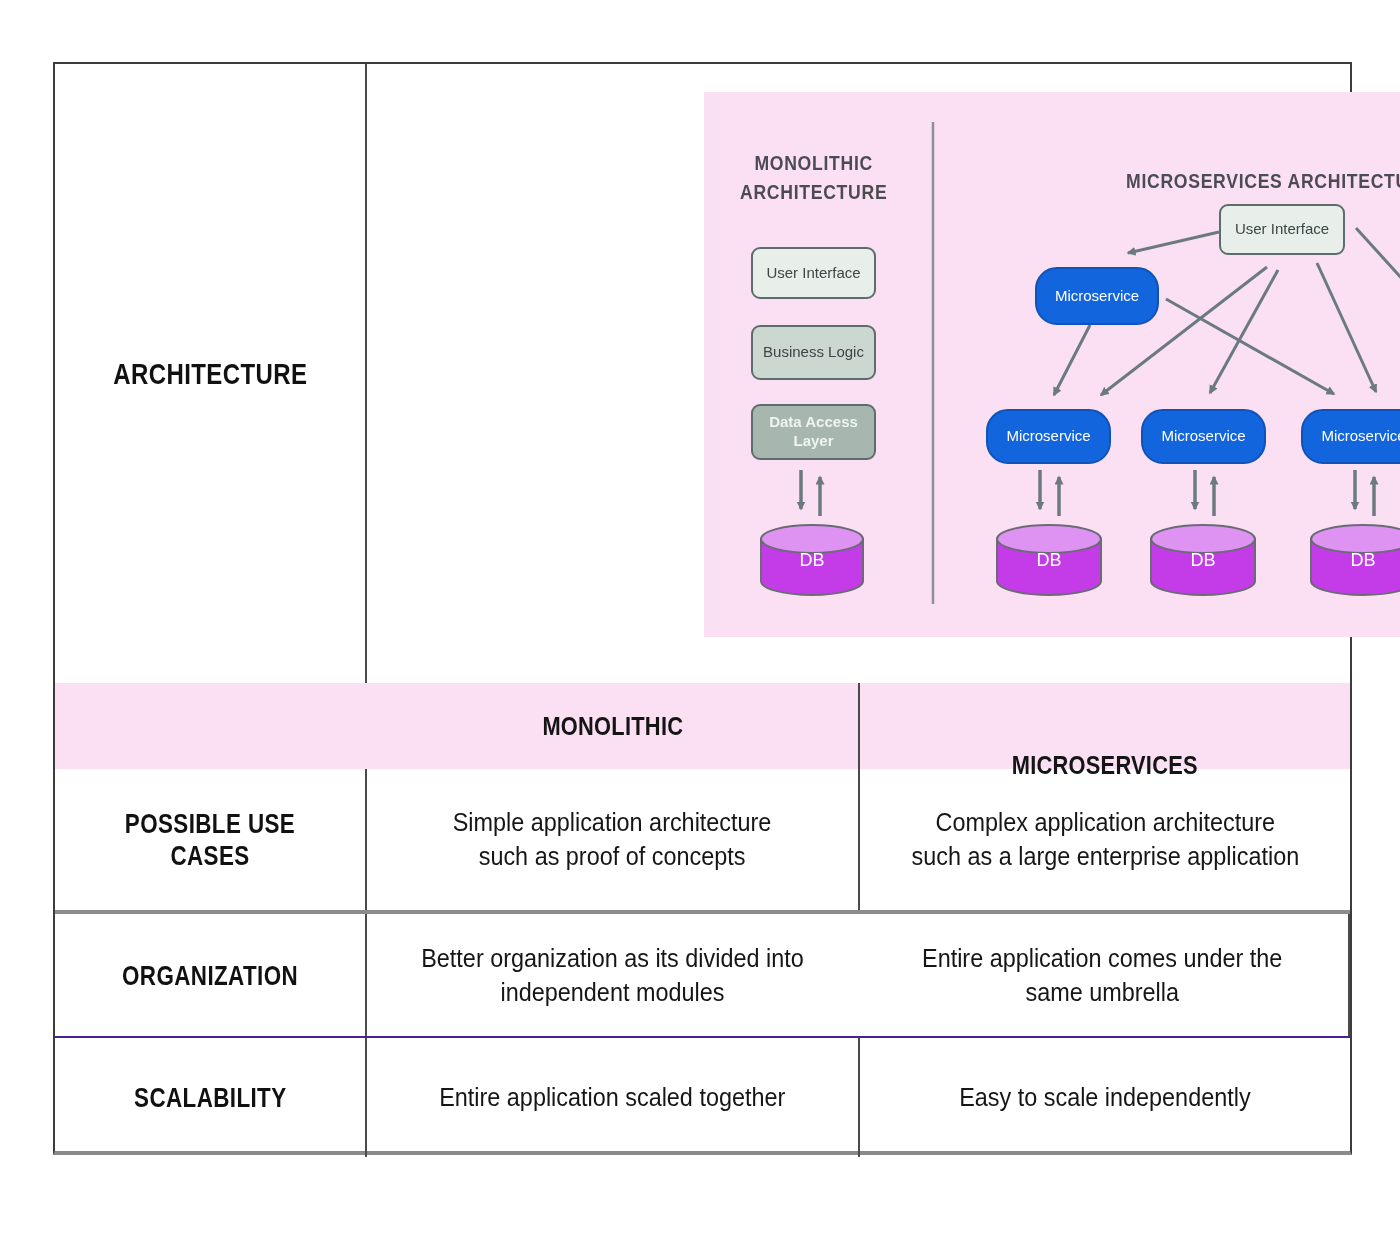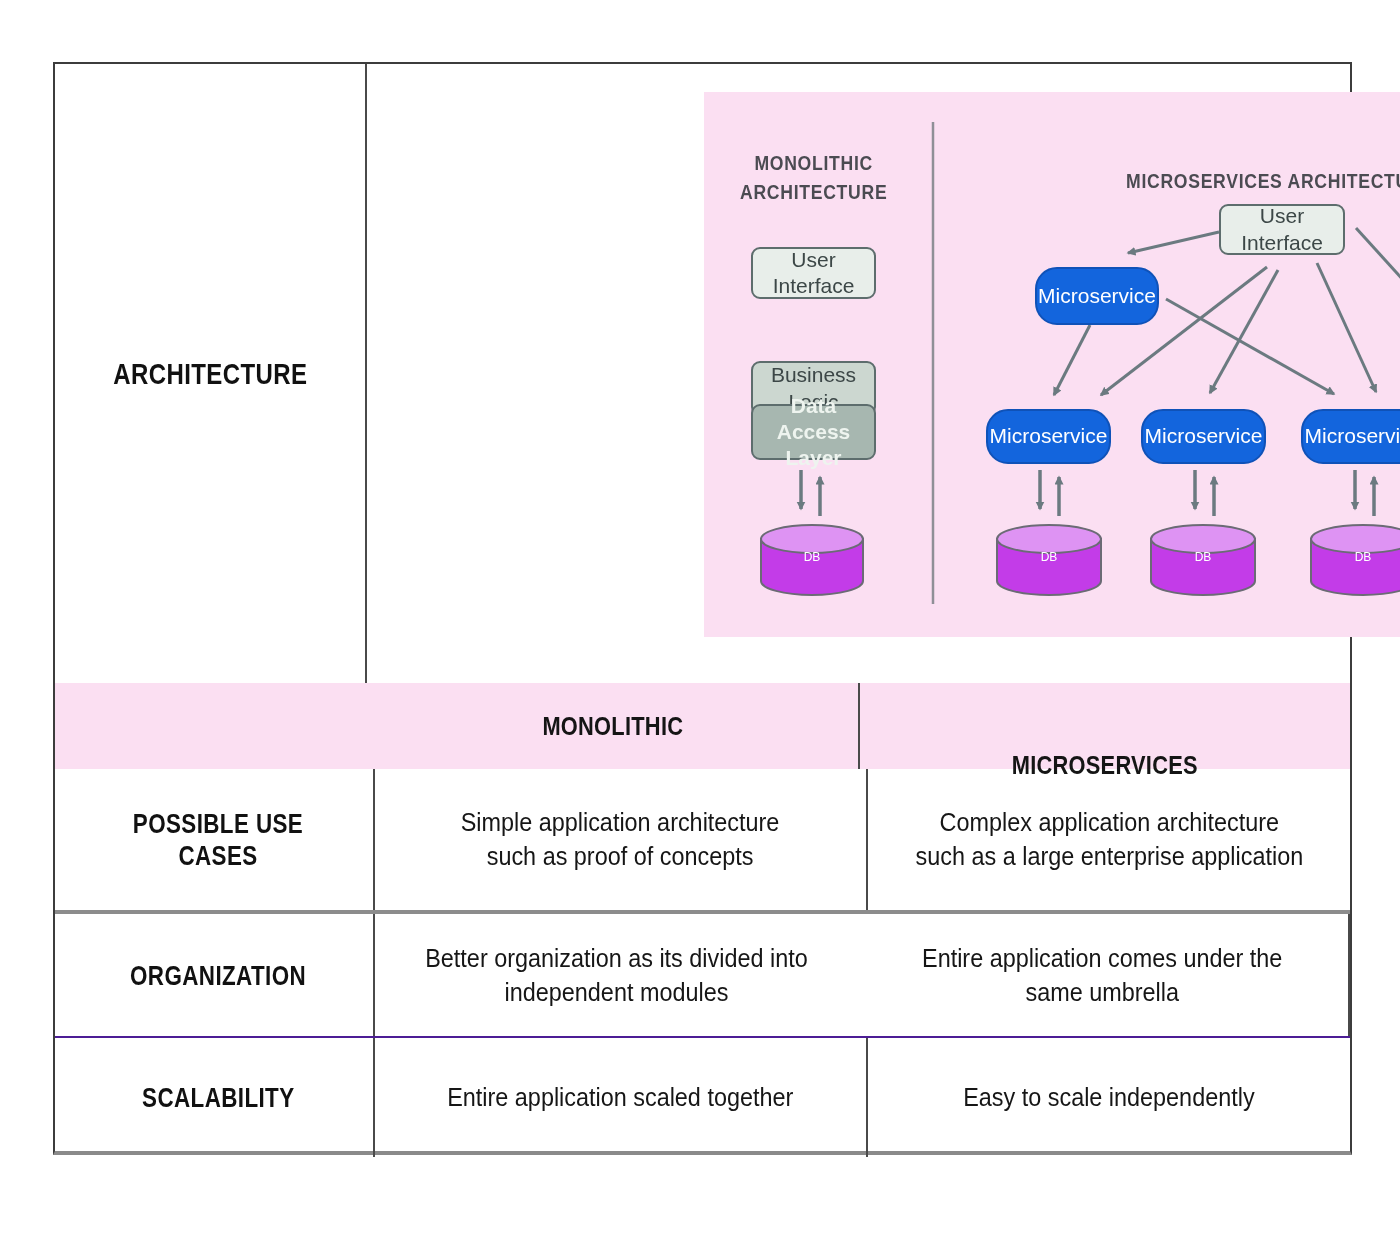--- a/index.html
+++ b/index.html
@@ -20,49 +20,49 @@
   .arch-label-cell .row-label{font-size:30px;}
 
   .header-band{position:absolute;left:0;top:619px;width:100%;height:86px;background:#fbdff2;display:flex;}
   .band-spacer{width:312px;height:100%;}
   .band-cell{height:100%;display:flex;align-items:center;justify-content:center;}
   .band-cell.mono{width:493px;border-right:2px solid #4a4a4a;}
   .band-cell.micro{flex:1;margin-top:39px;}
   .col-header{font-weight:600;font-size:26px;color:#151515;display:inline-block;
     transform:scaleX(0.84);letter-spacing:0.3px;}
 
-  .body-row{position:absolute;left:0;width:100%;display:flex;padding-left:8px;}
+  .body-row{position:absolute;left:0;width:100%;display:flex;}
   .body-row.r1{top:705px;height:141px;}
   .body-row.r2{top:846px;height:128px;border-top:4px solid #8c8c8c;}
   .body-row.r3{top:972px;height:121px;border-top:2px solid #4c1d95;}
   .cell{height:100%;display:flex;align-items:center;justify-content:center;}
   .cell.c1{width:312px;border-right:2px solid #4a4a4a;}
   .cell.c2{width:493px;border-right:2px solid #4a4a4a;}
   .cell.c3{flex:1;}
   .cell-text{font-size:26px;font-weight:400;color:#161616;text-align:center;white-space:pre-line;
     line-height:1.3;display:inline-block;transform:scaleX(0.90);}
 
   
   .panel{position:absolute;left:337px;top:28px;width:941px;height:545px;background:#fbdff2;}
   .panel svg{position:absolute;left:0;top:0;}
   .diag-title{position:absolute;text-align:center;color:#4b4b52;font-weight:600;
     white-space:pre-line;line-height:1.45;}
   .diag-title .in{display:inline-block;transform:scaleX(0.88);font-size:20px;letter-spacing:0.8px;}
   .mono-title{left:20px;top:34px;width:180px;}
   .micro-title{left:380px;top:52px;width:392px;}
 
   .dbox{position:absolute;display:flex;align-items:center;justify-content:center;text-align:center;
-    border-radius:9px;font-size:21px;line-height:1.25;white-space:pre-line;}
+    border-radius:9px;font-size:15px;line-height:1.25;white-space:pre-line;}
   .gray-box{border:2px solid #5d6d6d;color:#3c4747;}
   .g1{background:#e8eeea;}
   .g2{background:#ccd7d0;}
   .g3{background:#a7b7b0;color:#eef4ef;}
   .blue-box{background:#1365dd;border:2px solid #0f52b8;color:#ffffff;border-radius:22px;}
 
-  .db-label{position:absolute;width:104px;text-align:center;color:#ffffff;font-size:12px;}
+  .db-label{position:absolute;width:104px;text-align:center;color:#ffffff;font-size:18px;}
 </style>
 </head>
 <body>
 
 <div id="canvas">
   <div class="cmp-table">
 
     <div class="arch-row">
       <div class="arch-label-cell">
         <span class="row-label">ARCHITECTURE</span>
@@ -132,21 +132,21 @@
 
           <div class="diag-title mono-title">
             <span class="in">MONOLITHIC
 ARCHITECTURE</span>
           </div>
           <div class="diag-title micro-title">
             <span class="in">MICROSERVICES ARCHITECTURE</span>
           </div>
 
           <div class="dbox gray-box g1" style="left:47px;top:155px;width:125px;height:52px;">User Interface</div>
-          <div class="dbox gray-box g2" style="left:47px;top:233px;width:125px;height:55px;margin-top:36px;">Business Logic</div>
+          <div class="dbox gray-box g2" style="left:47px;top:233px;width:125px;height:55px;">Business Logic</div>
           <div class="dbox gray-box g3" style="left:47px;top:312px;width:125px;height:56px;font-weight:bold;">Data Access
 Layer</div>
 
           <div class="dbox gray-box g1" style="left:515px;top:112px;width:126px;height:51px;">User Interface</div>
           <div class="dbox blue-box" style="left:331px;top:175px;width:124px;height:58px;">Microservice</div>
           <div class="dbox blue-box" style="left:282px;top:317px;width:125px;height:55px;">Microservice</div>
           <div class="dbox blue-box" style="left:437px;top:317px;width:125px;height:55px;">Microservice</div>
           <div class="dbox blue-box" style="left:597px;top:317px;width:125px;height:55px;">Microservice</div>
 
           <div class="db-label" style="left:56px;top:458px;">DB</div>

